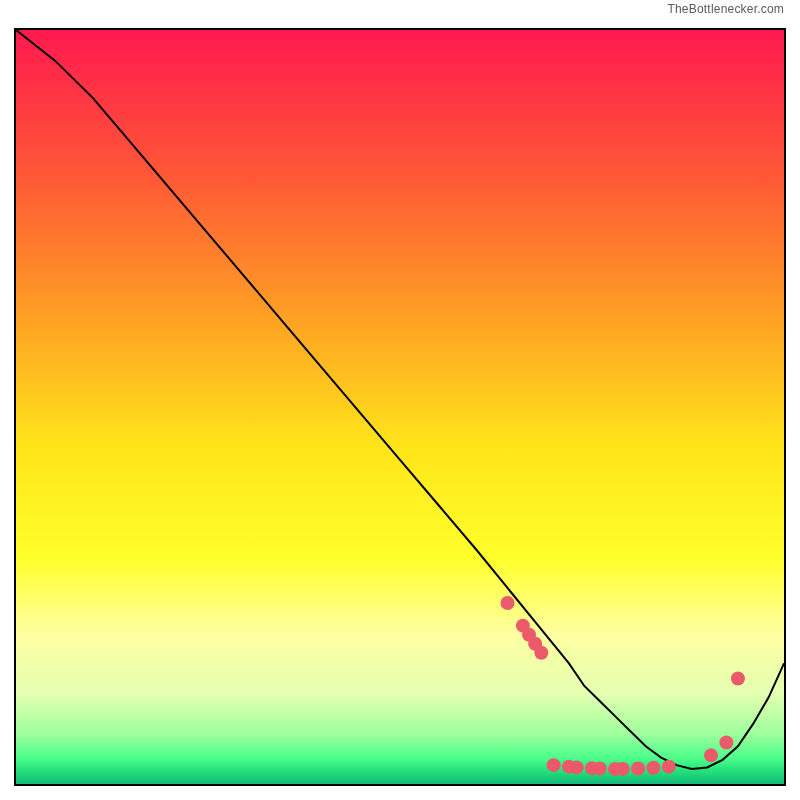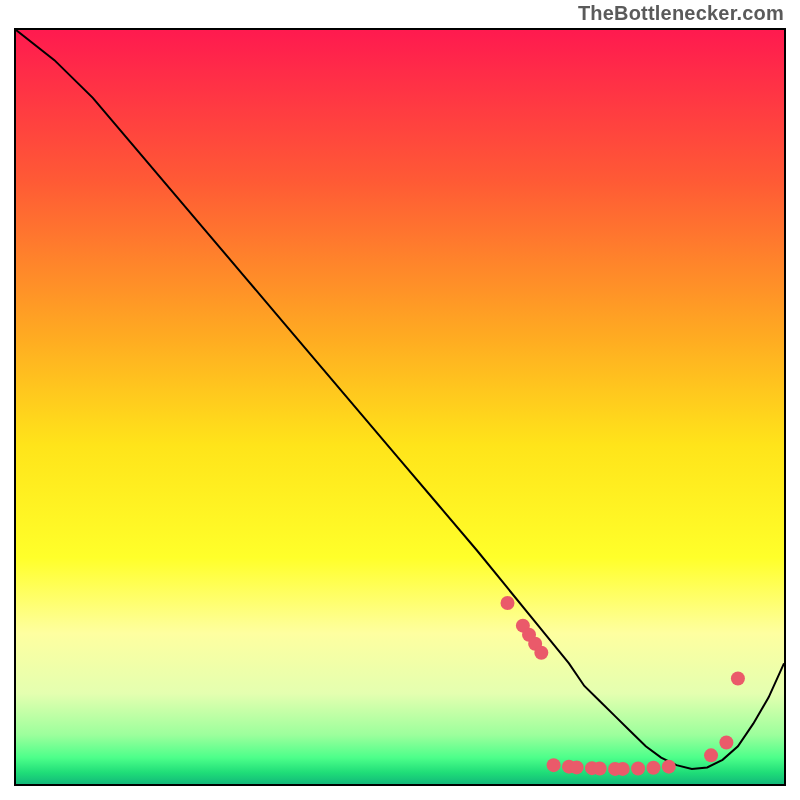--- a/index.html
+++ b/index.html
@@ -8,25 +8,24 @@
     width: 800px;
     height: 800px;
     background: #ffffff;
     font-family: Arial, sans-serif;
     position: relative;
   }
   .watermark {
     position: absolute;
     top: 2px;
     right: 16px;
-    font-size: 20px;
+    font-size: 12px;
     color: #5a5a5a;
     font-family: Arial, sans-serif;
     letter-spacing: 0.2px;
-    font-weight: bold;
   }
   .plot-area {
     position: absolute;
     top: 28px;
     left: 14px;
     width: 772px;
     height: 758px;
     border: 2px solid #000000;
     box-sizing: border-box;
     overflow: hidden;

